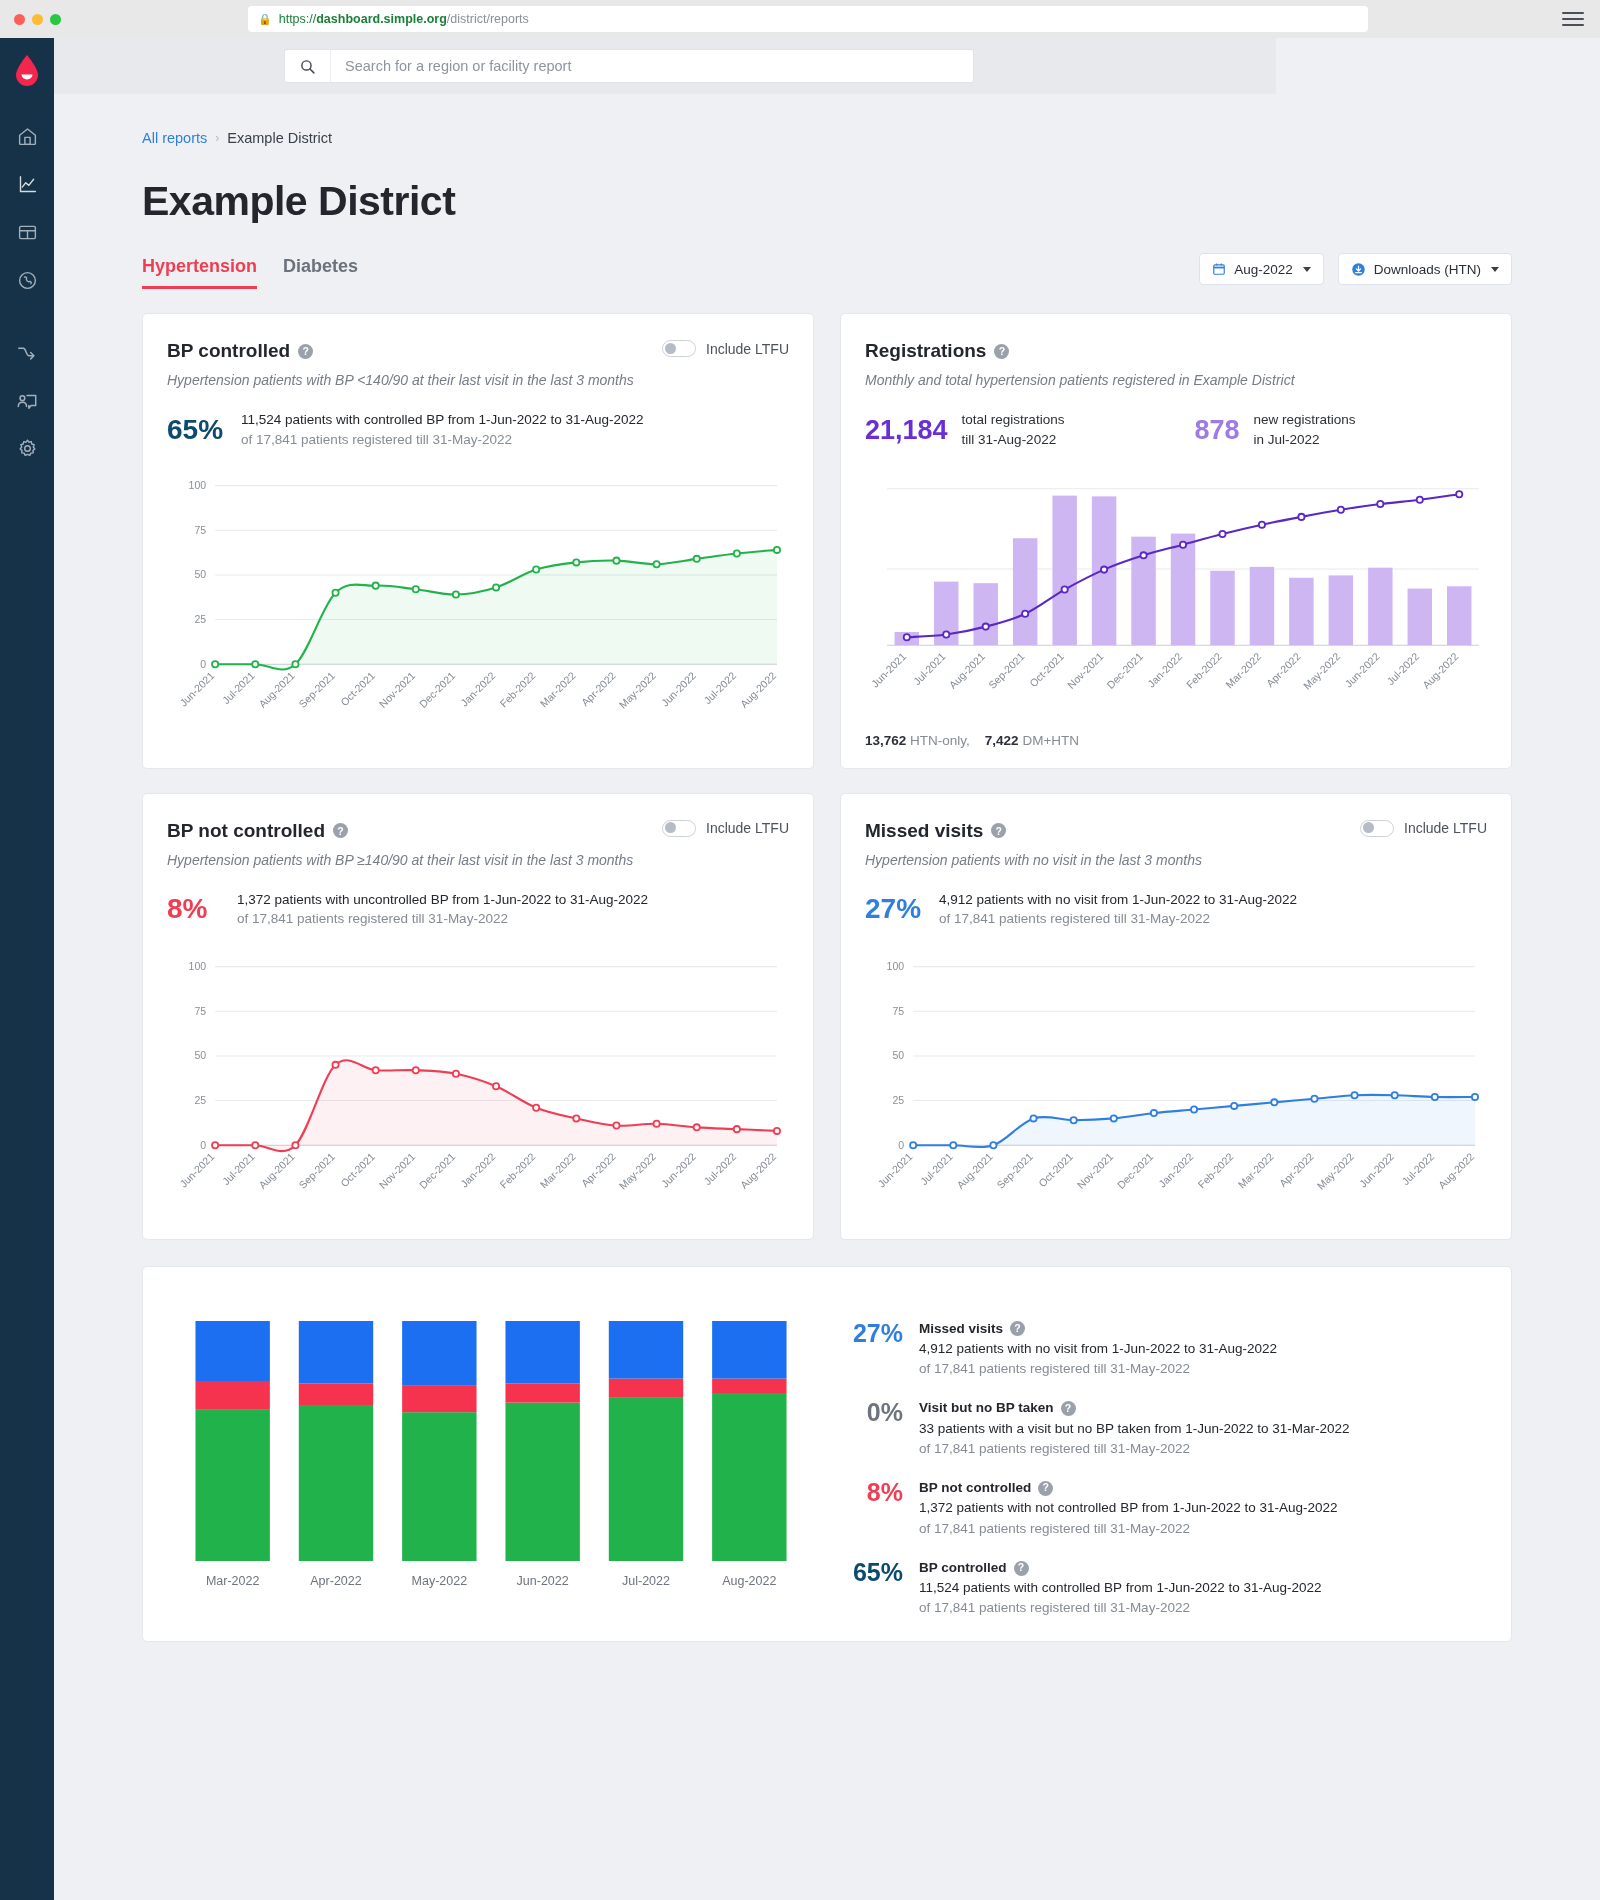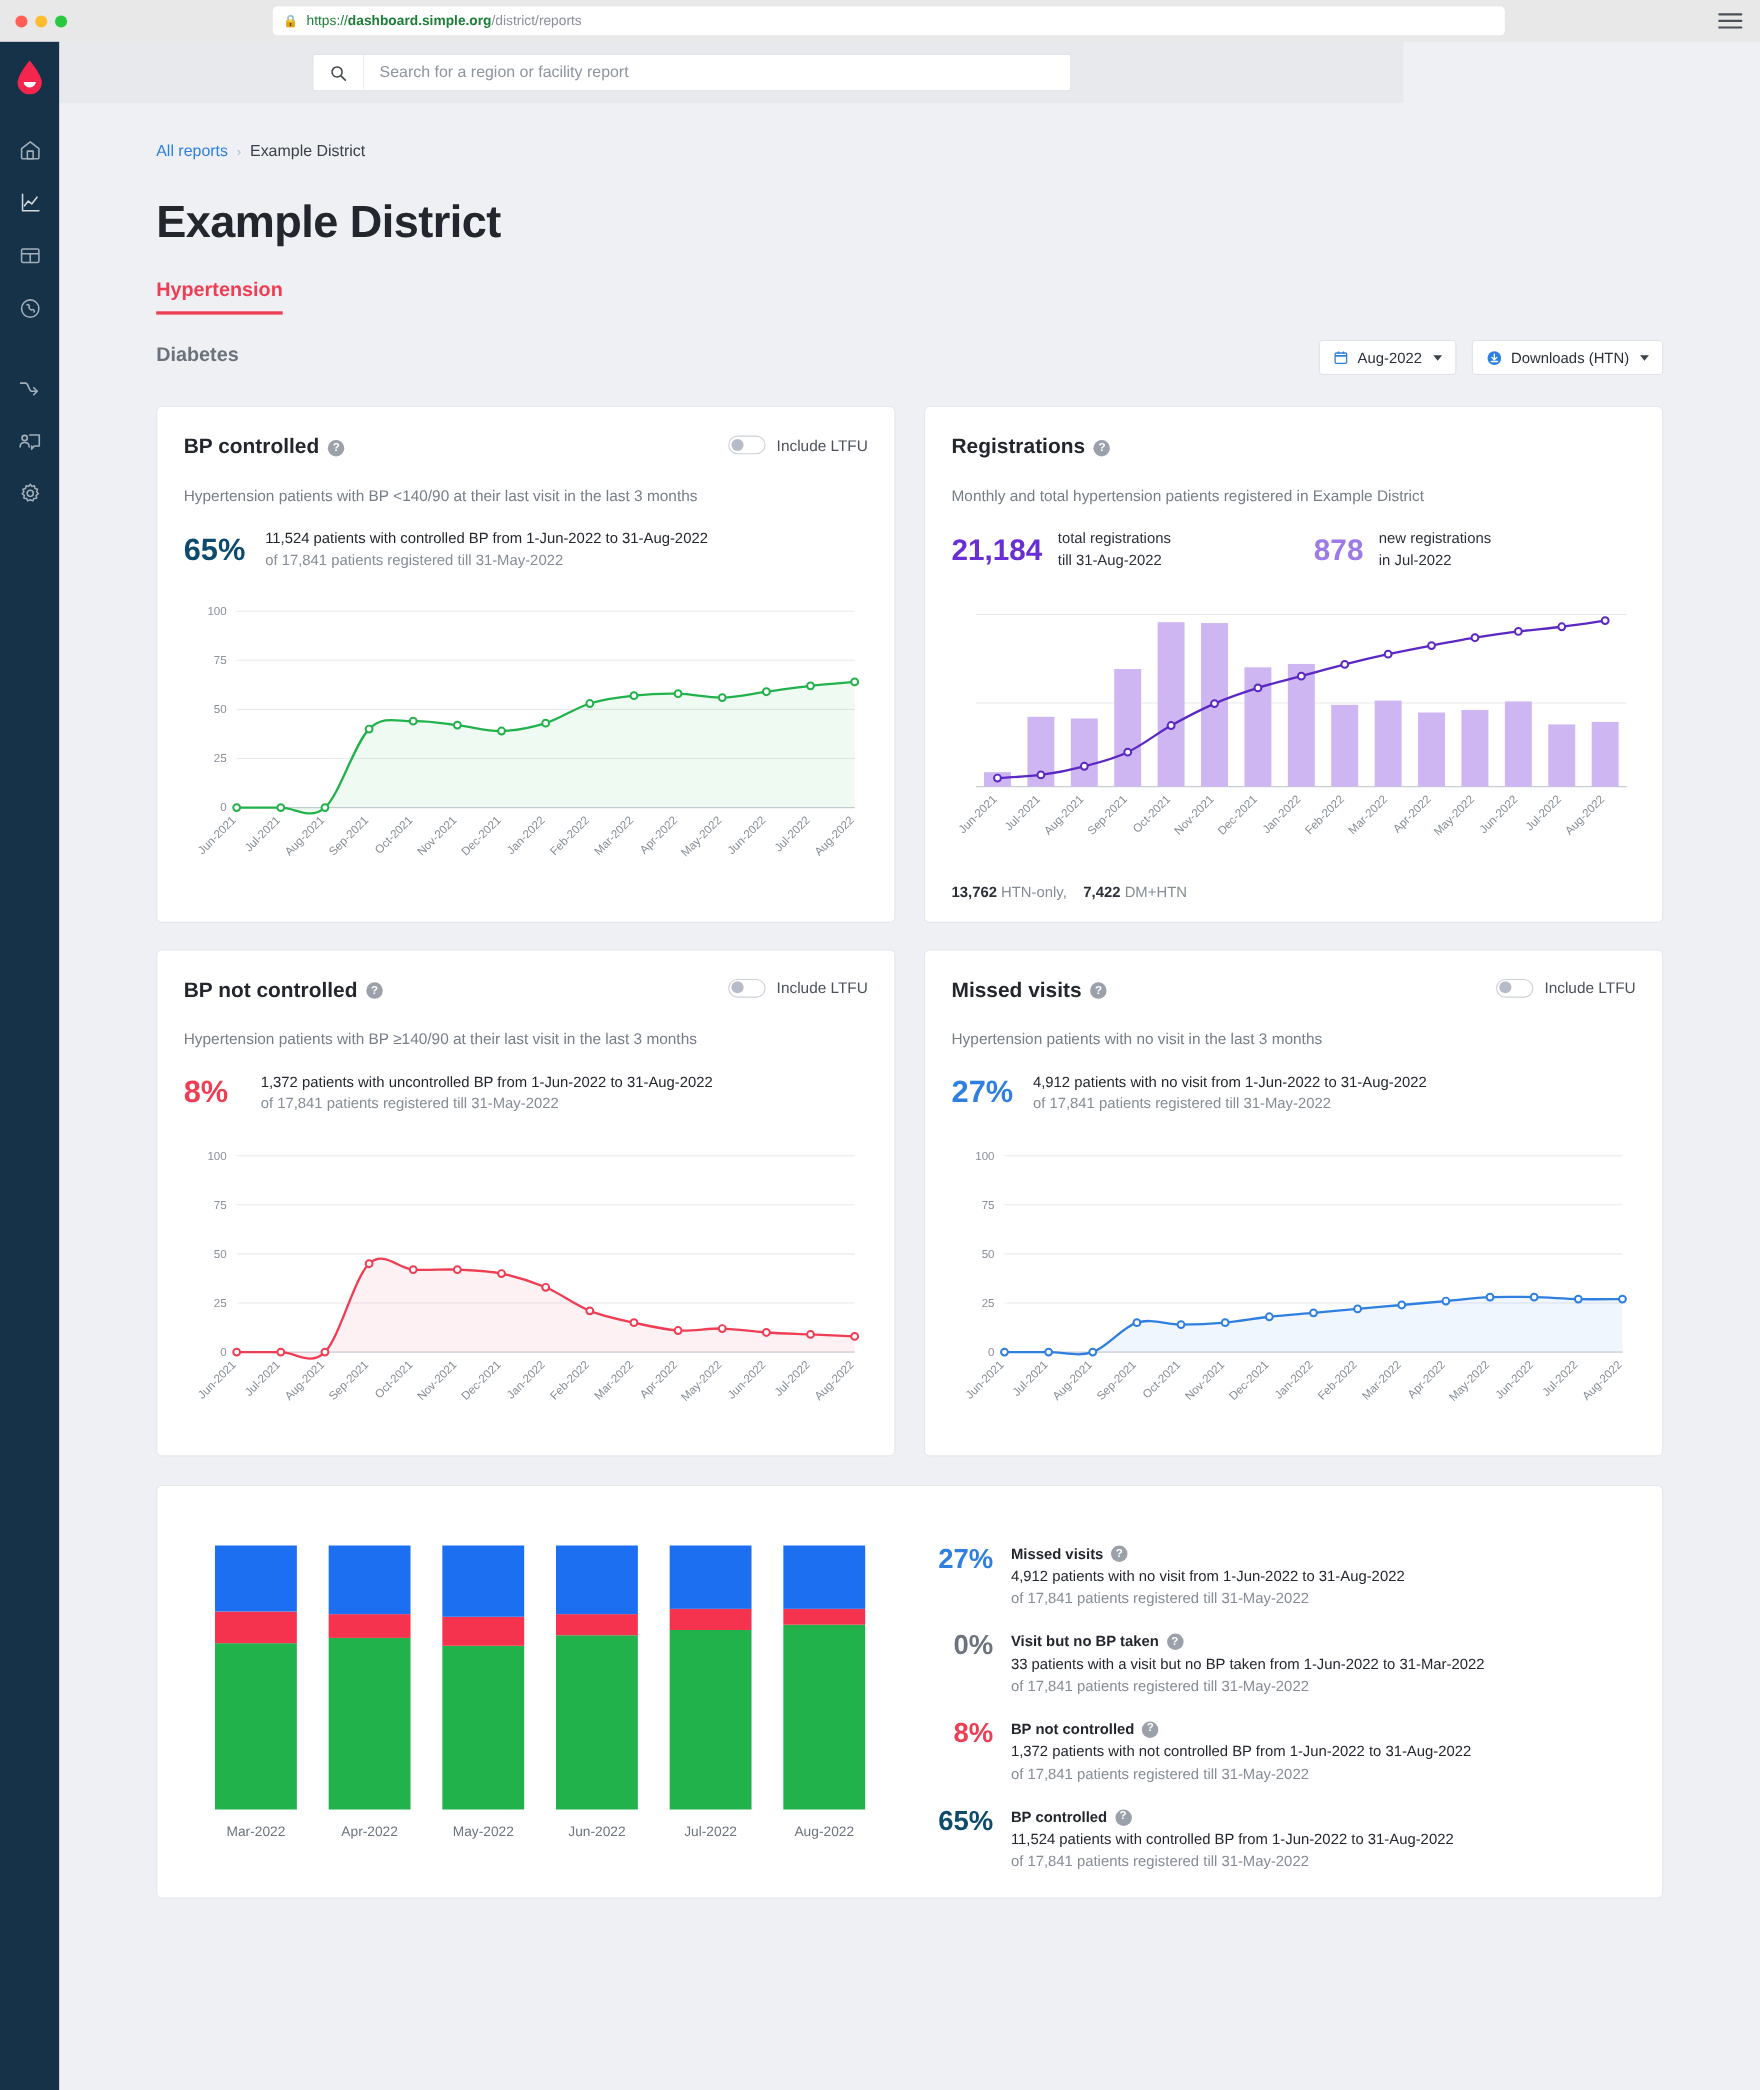--- a/index.html
+++ b/index.html
@@ -96,21 +96,21 @@
   .crumb-link { color: #2f7fe0; text-decoration: none; }
   .crumb-sep { color: #b3b9c2; font-size: 12px; }
   .crumb-cur { color: #3a4049; }
 
   .page-title {
     margin-top: 32px; font-size: 41px; font-weight: 700;
     letter-spacing: -.5px; color: #23272d;
   }
 
   .tabs-row { margin-top: 28px; display: flex; align-items: flex-end; justify-content: space-between; }
-  .tabs { display: flex; gap: 26px; flex-direction: column; }
+  .tabs { display: flex; gap: 26px; }
   .tab {
     font-size: 18px; font-weight: 700; color: #6b727c;
     padding-bottom: 9px; cursor: pointer; border-bottom: 3px solid transparent;
   }
   .tab.active { color: #ef3e54; border-bottom-color: #ef3e54; }
   .top-actions { display: flex; gap: 14px; padding-bottom: 4px; }
   .btn {
     display: flex; align-items: center; gap: 8px;
     background: #fff; border: 1px solid #dfe2e8; border-radius: 4px;
     height: 32px; padding: 0 12px; font-size: 13.5px; color: #2b3038;
@@ -136,21 +136,21 @@
   .ltfu { display: flex; align-items: center; gap: 10px; font-size: 14px; color: #4c525b; }
   .toggle {
     width: 34px; height: 17px; border-radius: 9px;
     background: #fff; border: 1.4px solid #ccd1d8;
     position: relative; cursor: pointer;
   }
   .toggle::after {
     content: ""; position: absolute; left: 2px; top: 1.5px;
     width: 11px; height: 11px; border-radius: 50%; background: #b6bcc5;
   }
-  .card-sub { margin-top: 24px; font-size: 14px; color: #767d87; }
+  .card-sub { margin-top: 10px; font-size: 14px; color: #767d87; font-style: italic; }
 
   .stat-row { margin-top: 22px; display: flex; align-items: center; gap: 18px; }
   .big-pct { font-size: 28px; font-weight: 700; min-width: 52px; }
   .g { color: #0c4a6e; }
   .r { color: #ef3e54; }
   .b { color: #2f7fe0; }
   .grey { color: #6d747e; }
   .p { color: #6a2fd4; }
   .p-light { color: #9d7ae6; }
   .stat-lines { font-size: 13.5px; line-height: 1.45; }

